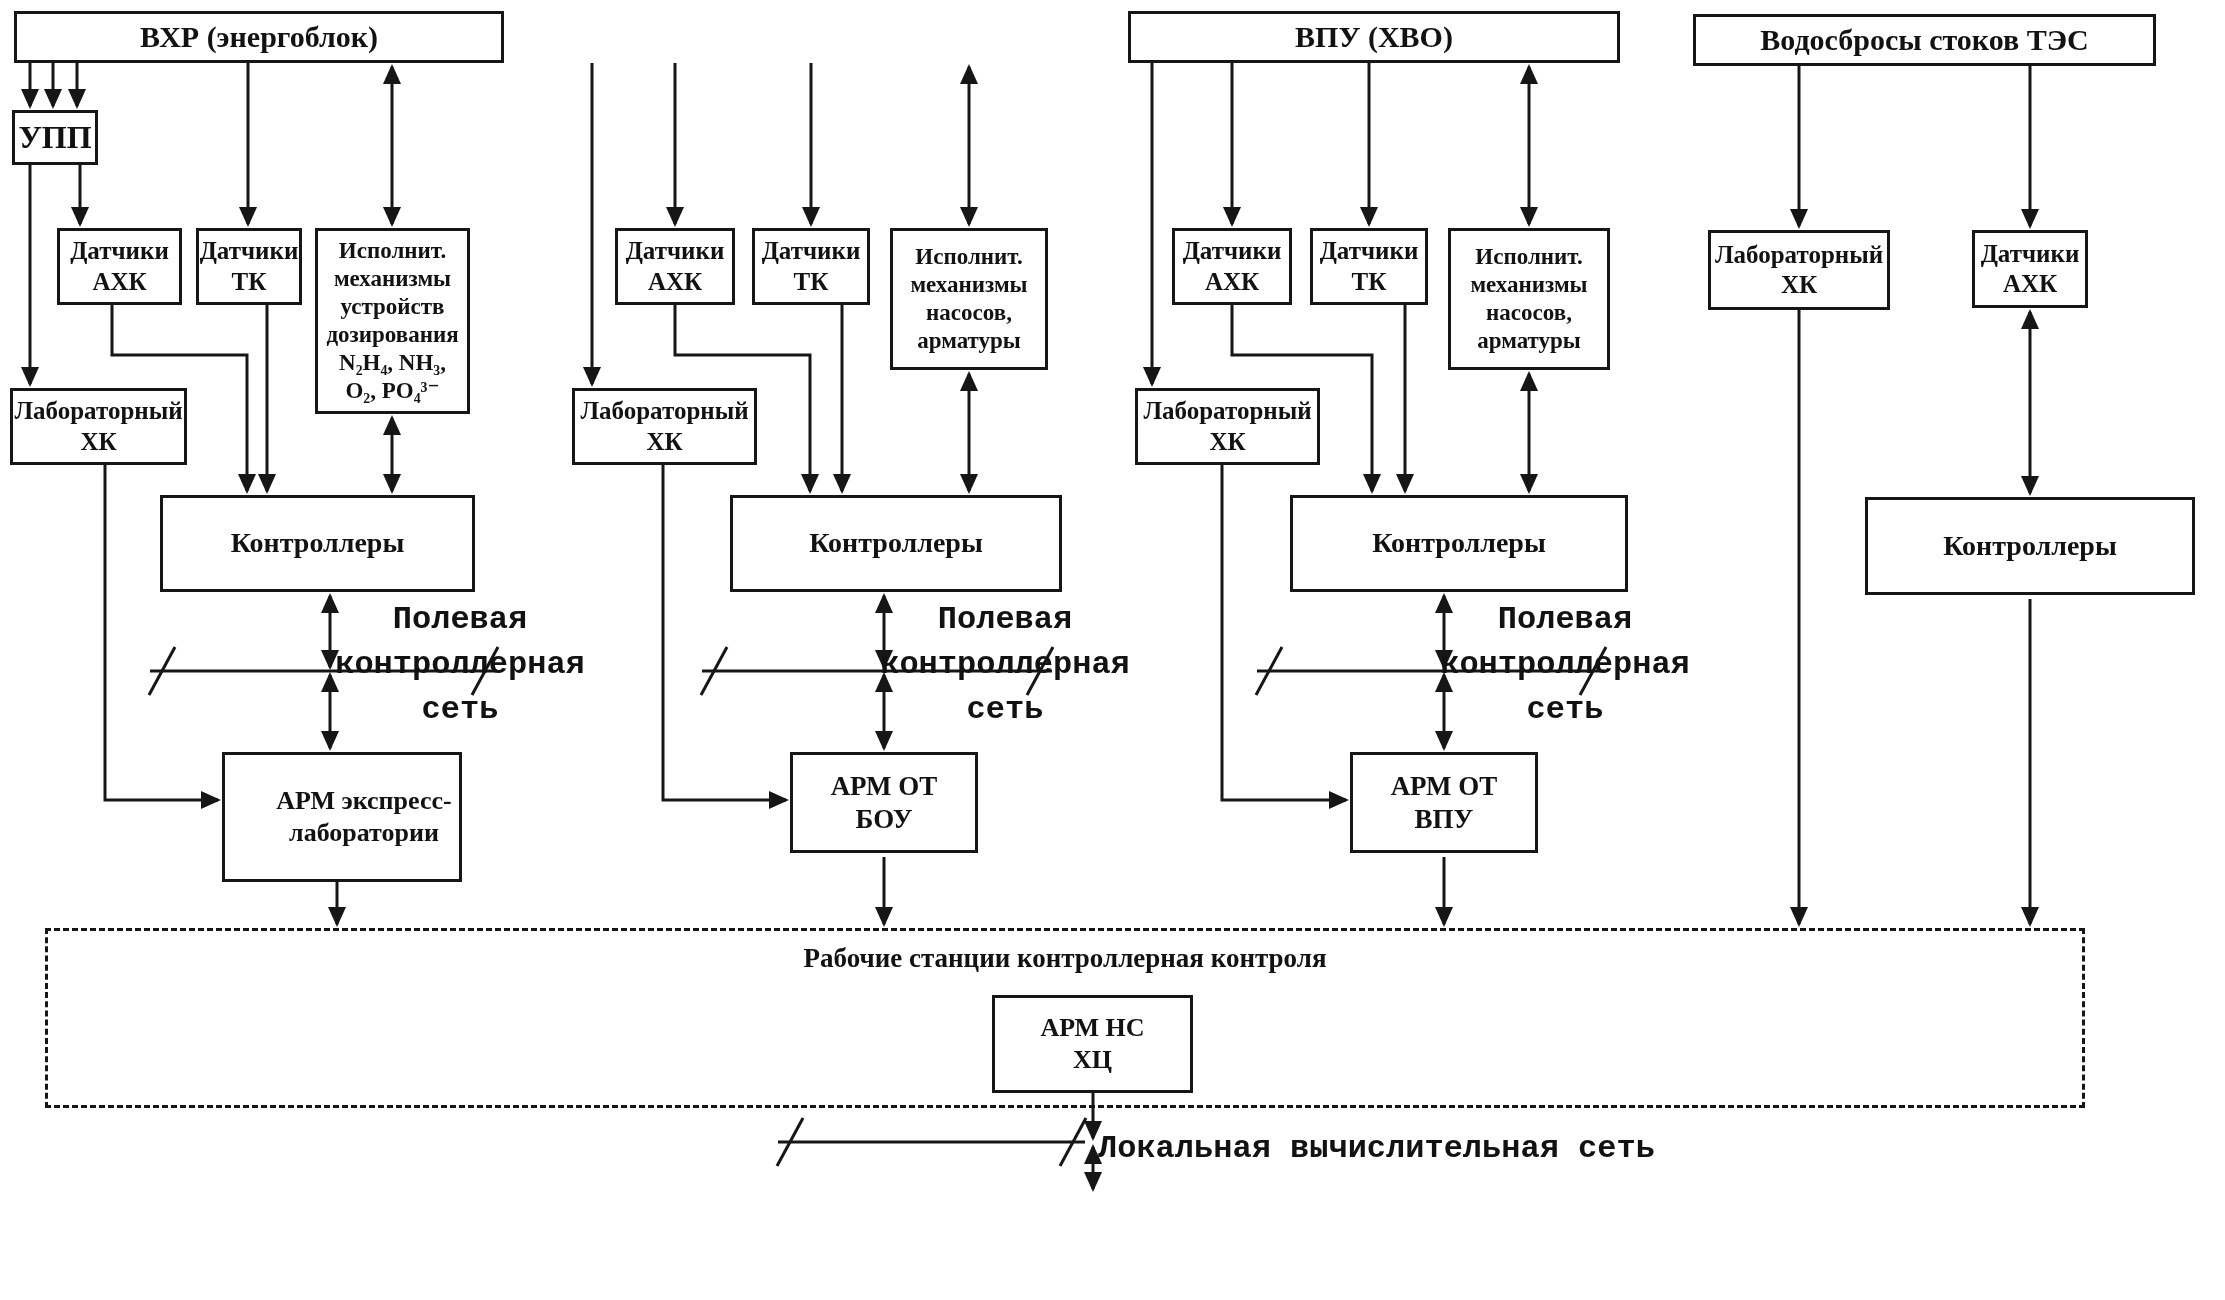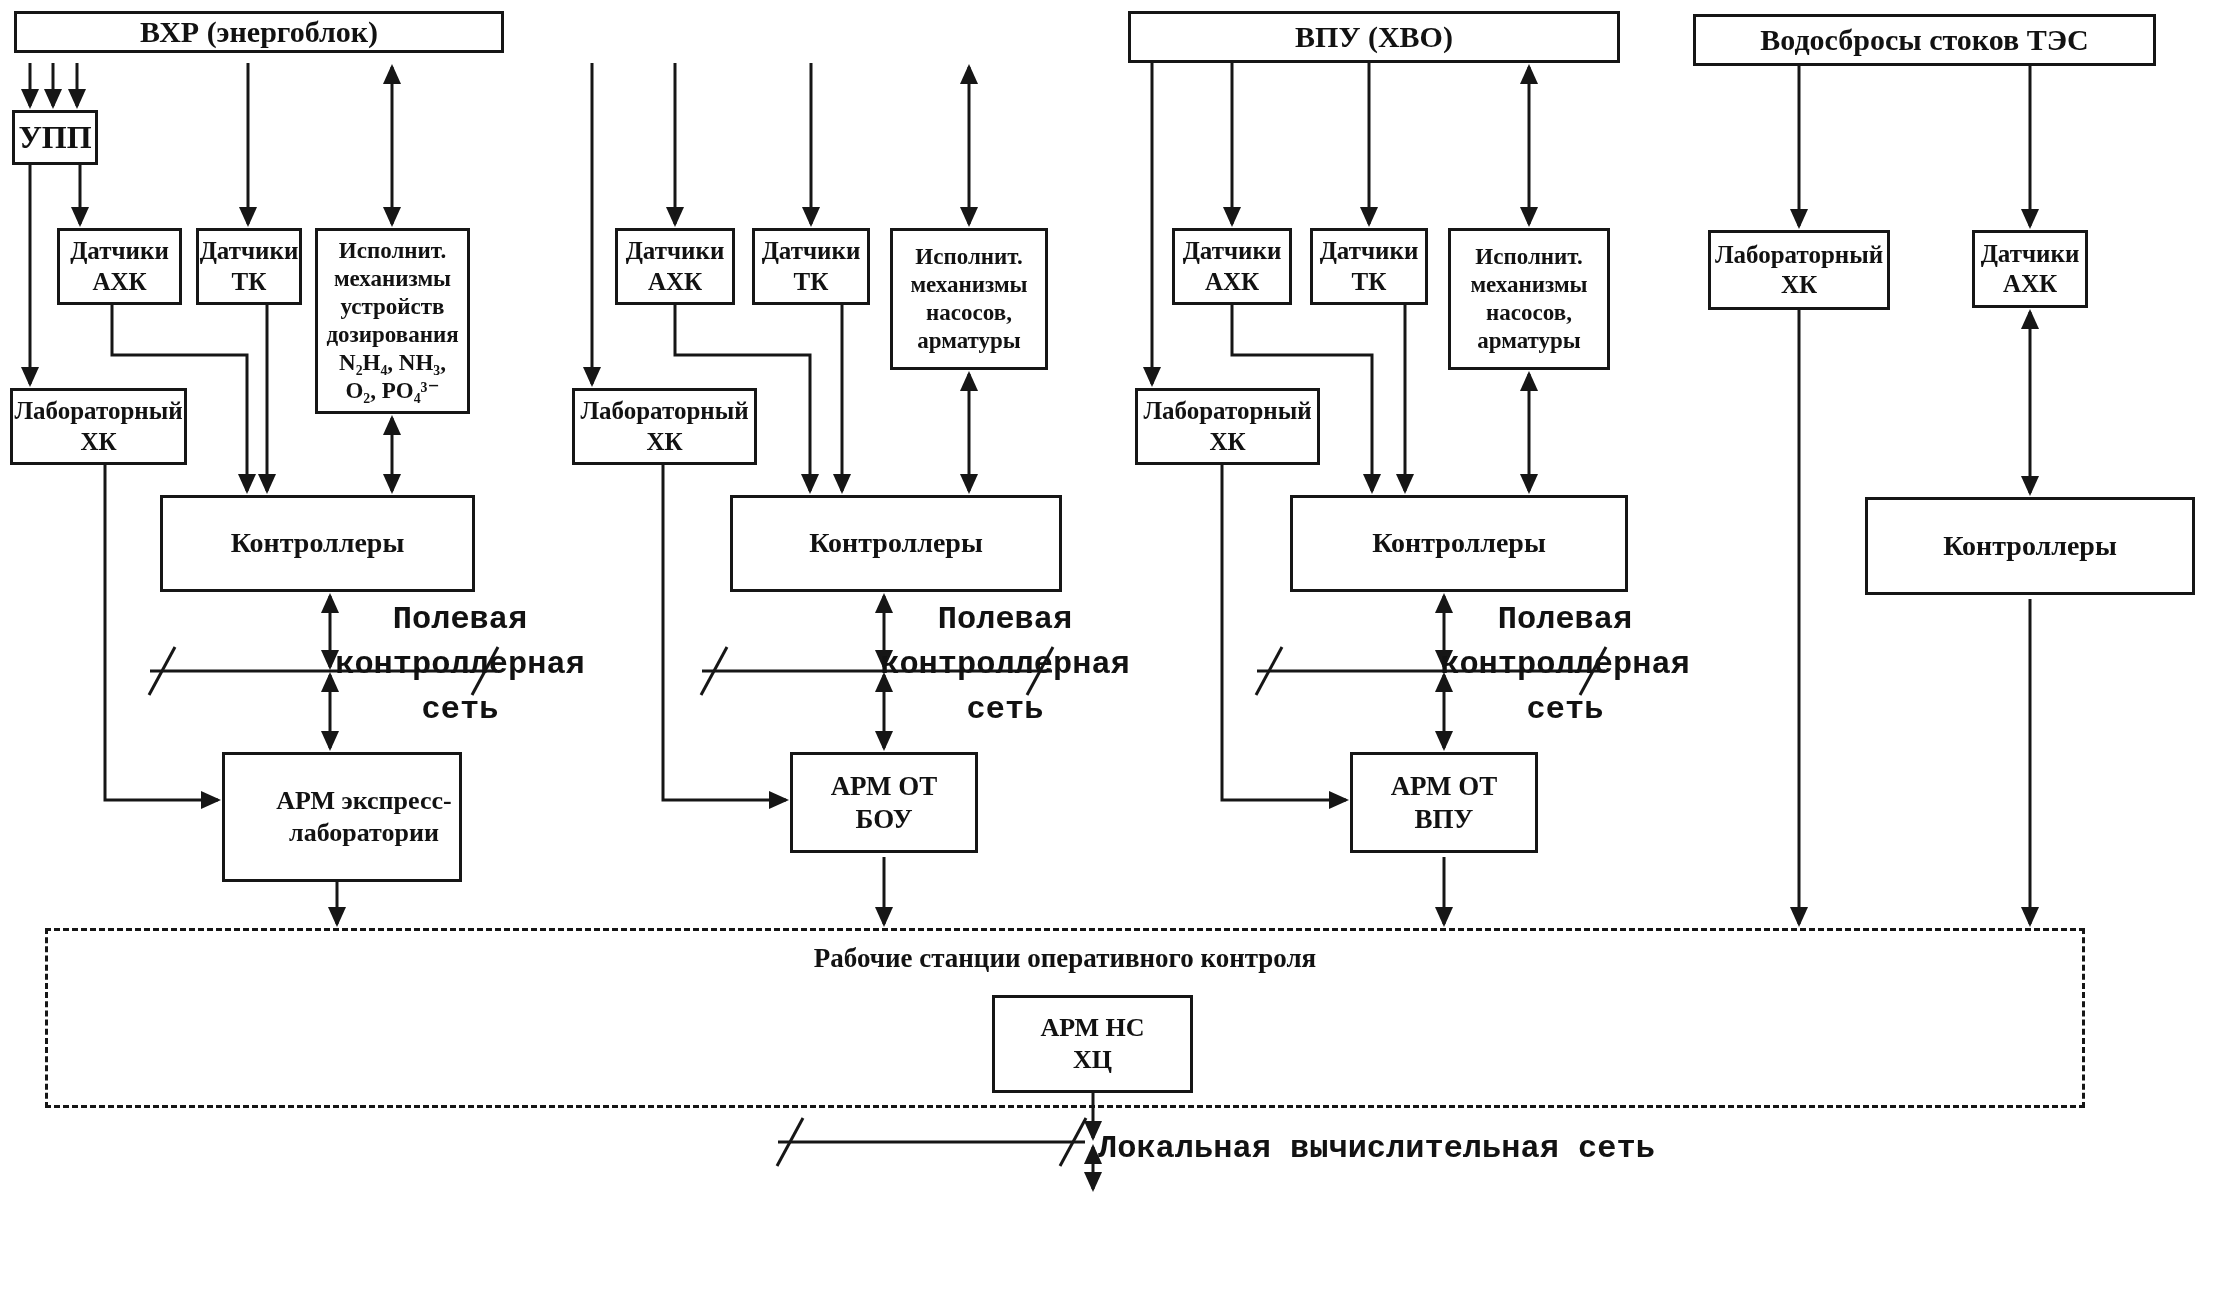--- a/index.html
+++ b/index.html
@@ -23,21 +23,21 @@
   svg.edges{position:absolute;left:0;top:0;pointer-events:none;}
   svg.edges .stroke{stroke:#161616;stroke-width:3;fill:none;}
   svg.edges .arrowhead{fill:#161616;}
 </style>
 </head>
 <body>
 
 <div class="stage">
 
   <div class="dashed" id="ws-container" style="left: 45px; top: 928px; width: 2040px; height: 180px;">
-    <div class="dash-title">Рабочие станции оперативного контроля</div>
+    <div class="dash-title">Рабочие станции контроллерная контроля</div>
   </div>
 
   <svg class="edges" width="2225" height="1300" viewBox="0 0 2225 1300">
     <defs>
       <marker id="ah" markerUnits="userSpaceOnUse" markerWidth="20" markerHeight="18" refX="17" refY="9" orient="auto-start-reverse">
         <path class="arrowhead" d="M0,0 L20,9 L0,18 Z"></path>
       </marker>
     </defs>
     <g id="bus-layer">
         <g>
@@ -101,21 +101,21 @@
         <polyline points="1799,66 1799,226" class="stroke" marker-end="url(#ah)"></polyline>
         <polyline points="2030,66 2030,226" class="stroke" marker-end="url(#ah)"></polyline>
         <polyline points="2030,312 2030,493" class="stroke" marker-end="url(#ah)" marker-start="url(#ah)"></polyline>
         <polyline points="1799,310 1799,924" class="stroke" marker-end="url(#ah)"></polyline>
         <polyline points="2030,599 2030,924" class="stroke" marker-end="url(#ah)"></polyline>
         <polyline points="1093,1093 1093,1138" class="stroke" marker-end="url(#ah)"></polyline>
         <polyline points="1093,1147 1093,1189" class="stroke" marker-end="url(#ah)" marker-start="url(#ah)"></polyline>
       </g>
   </svg>
 
-<div class="node" style="left: 14px; top: 11px; width: 490px; height: 42px; font-size: 30px;">
+<div class="node" style="left: 14px; top: 11px; width: 490px; height: 52px; font-size: 30px;">
       <span>ВХР (энергоблок)</span>
     </div>
     <div class="node" style="left: 1128px; top: 11px; width: 492px; height: 52px; font-size: 30px;">
       <span>ВПУ (ХВО)</span>
     </div>
     <div class="node" style="left: 1693px; top: 14px; width: 463px; height: 52px; font-size: 30px;">
       <span>Водосбросы стоков ТЭС</span>
     </div>
     <div class="node" style="left: 12px; top: 110px; width: 86px; height: 55px; font-size: 32px;">
       <span>УПП</span>

